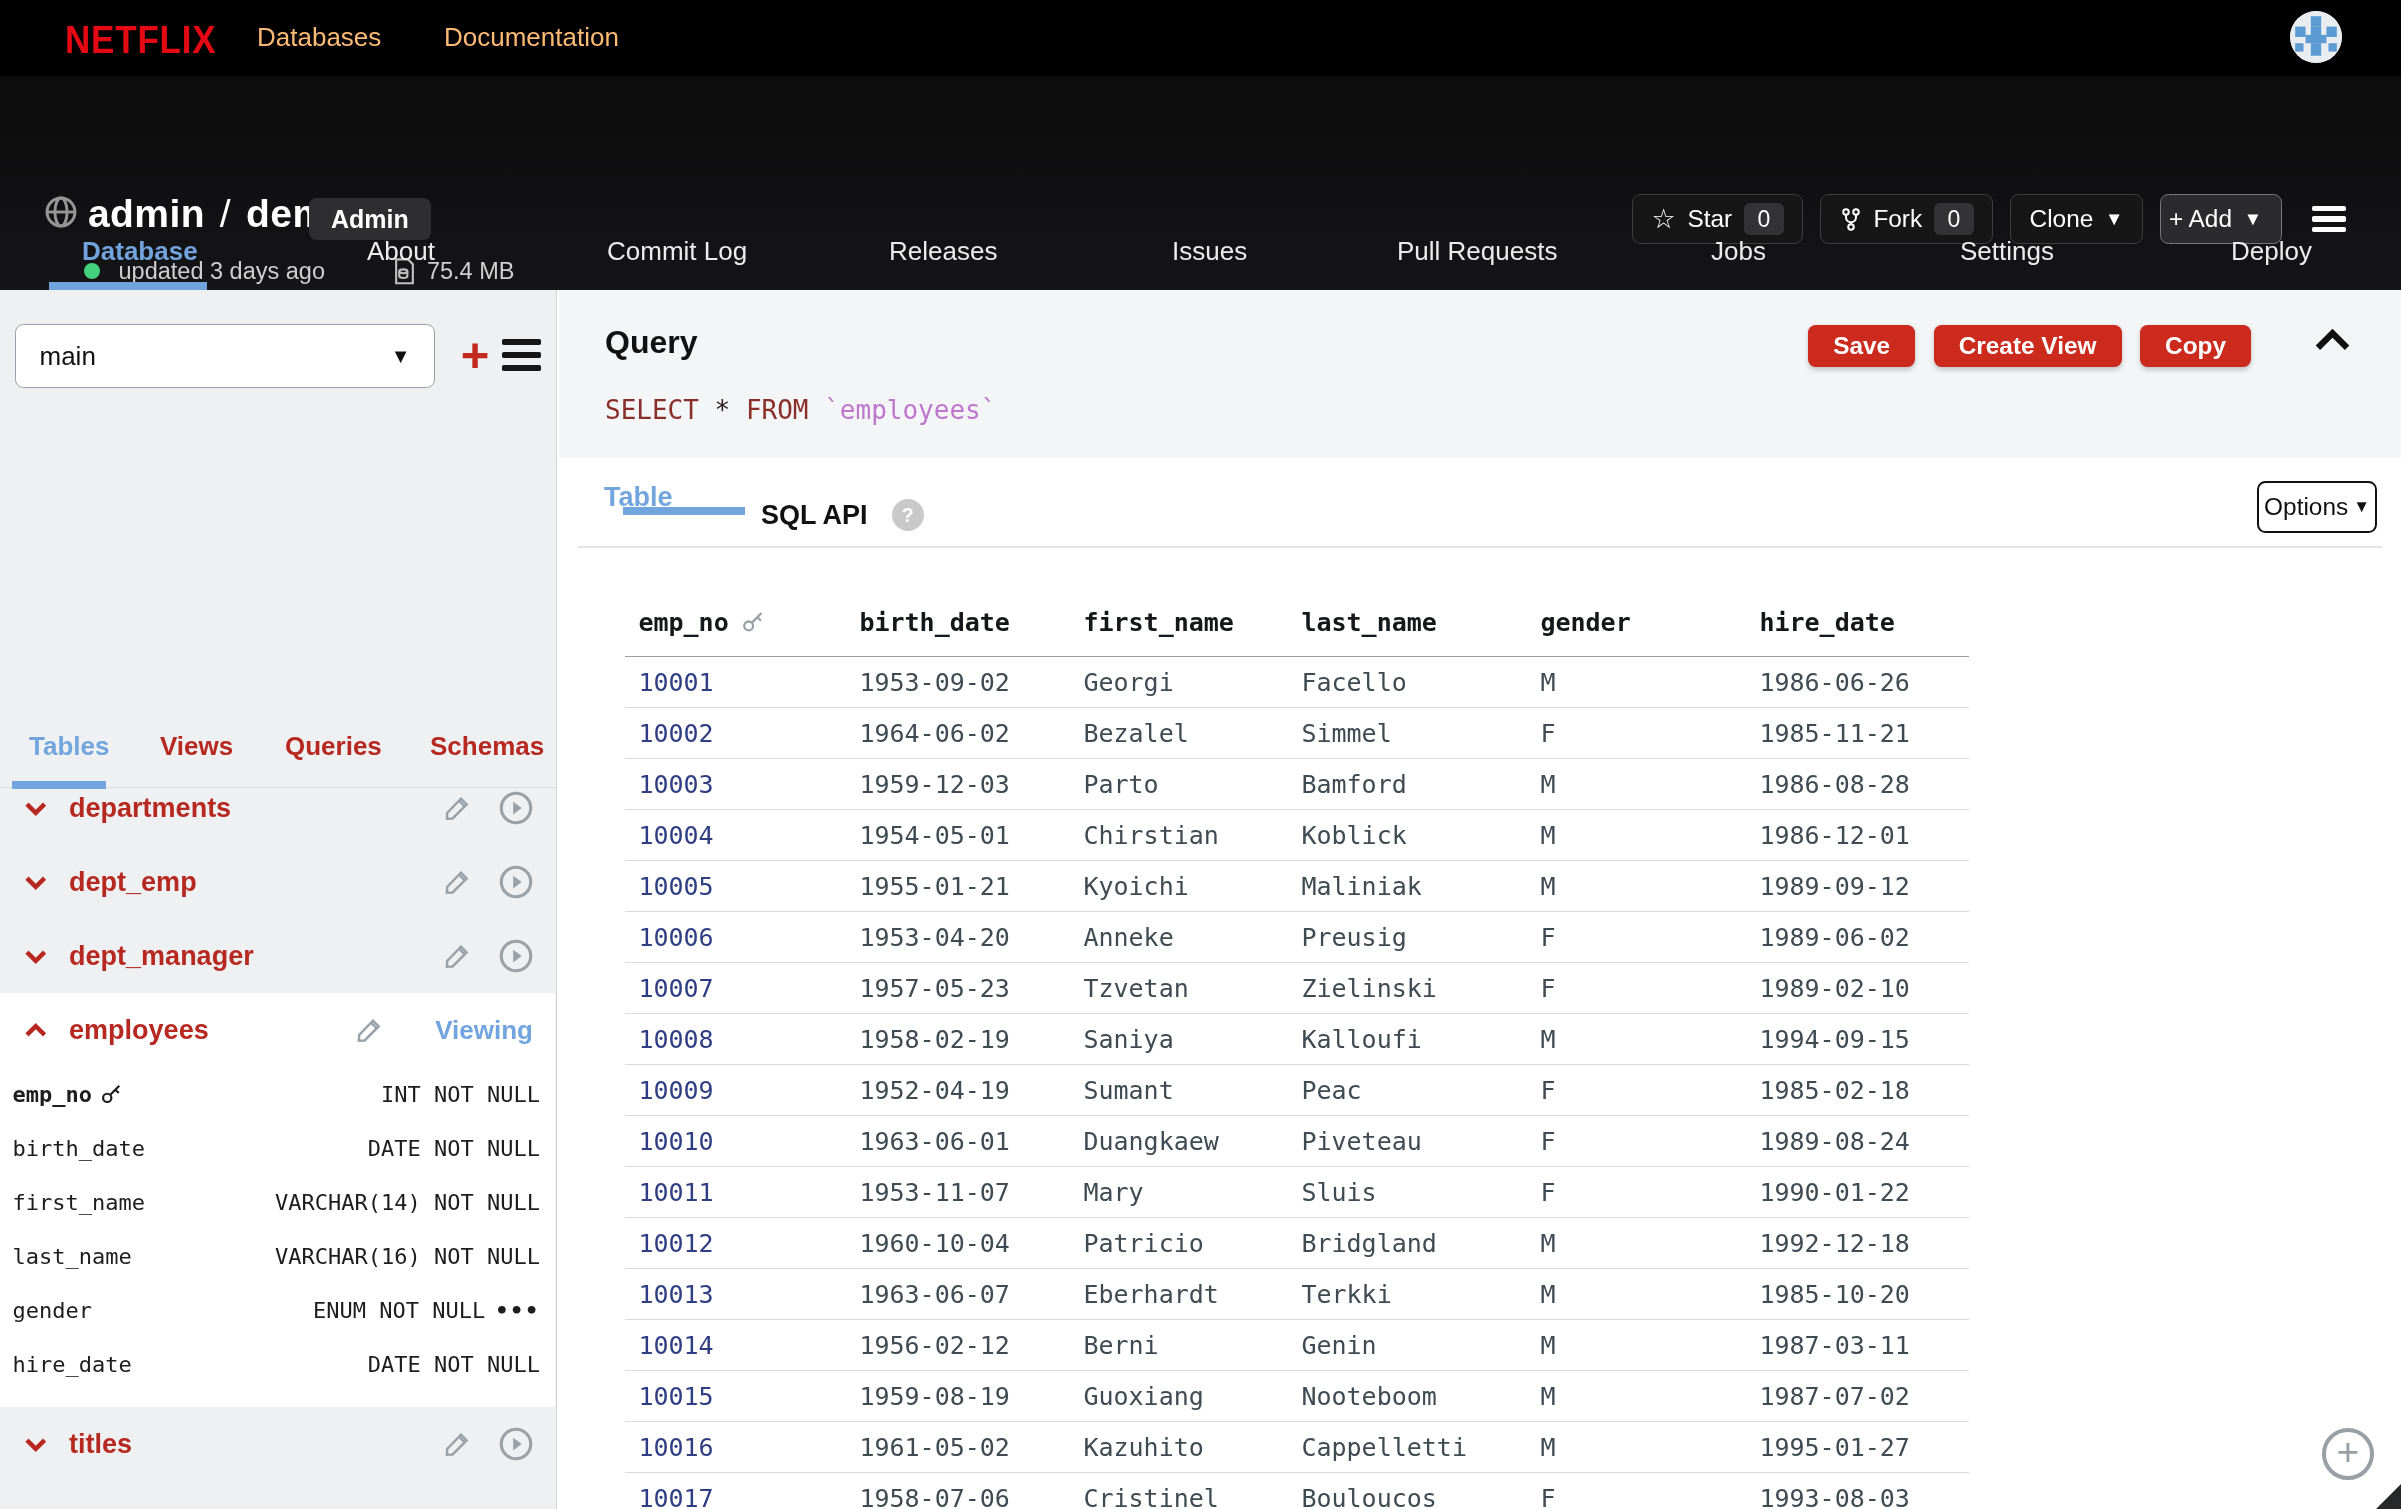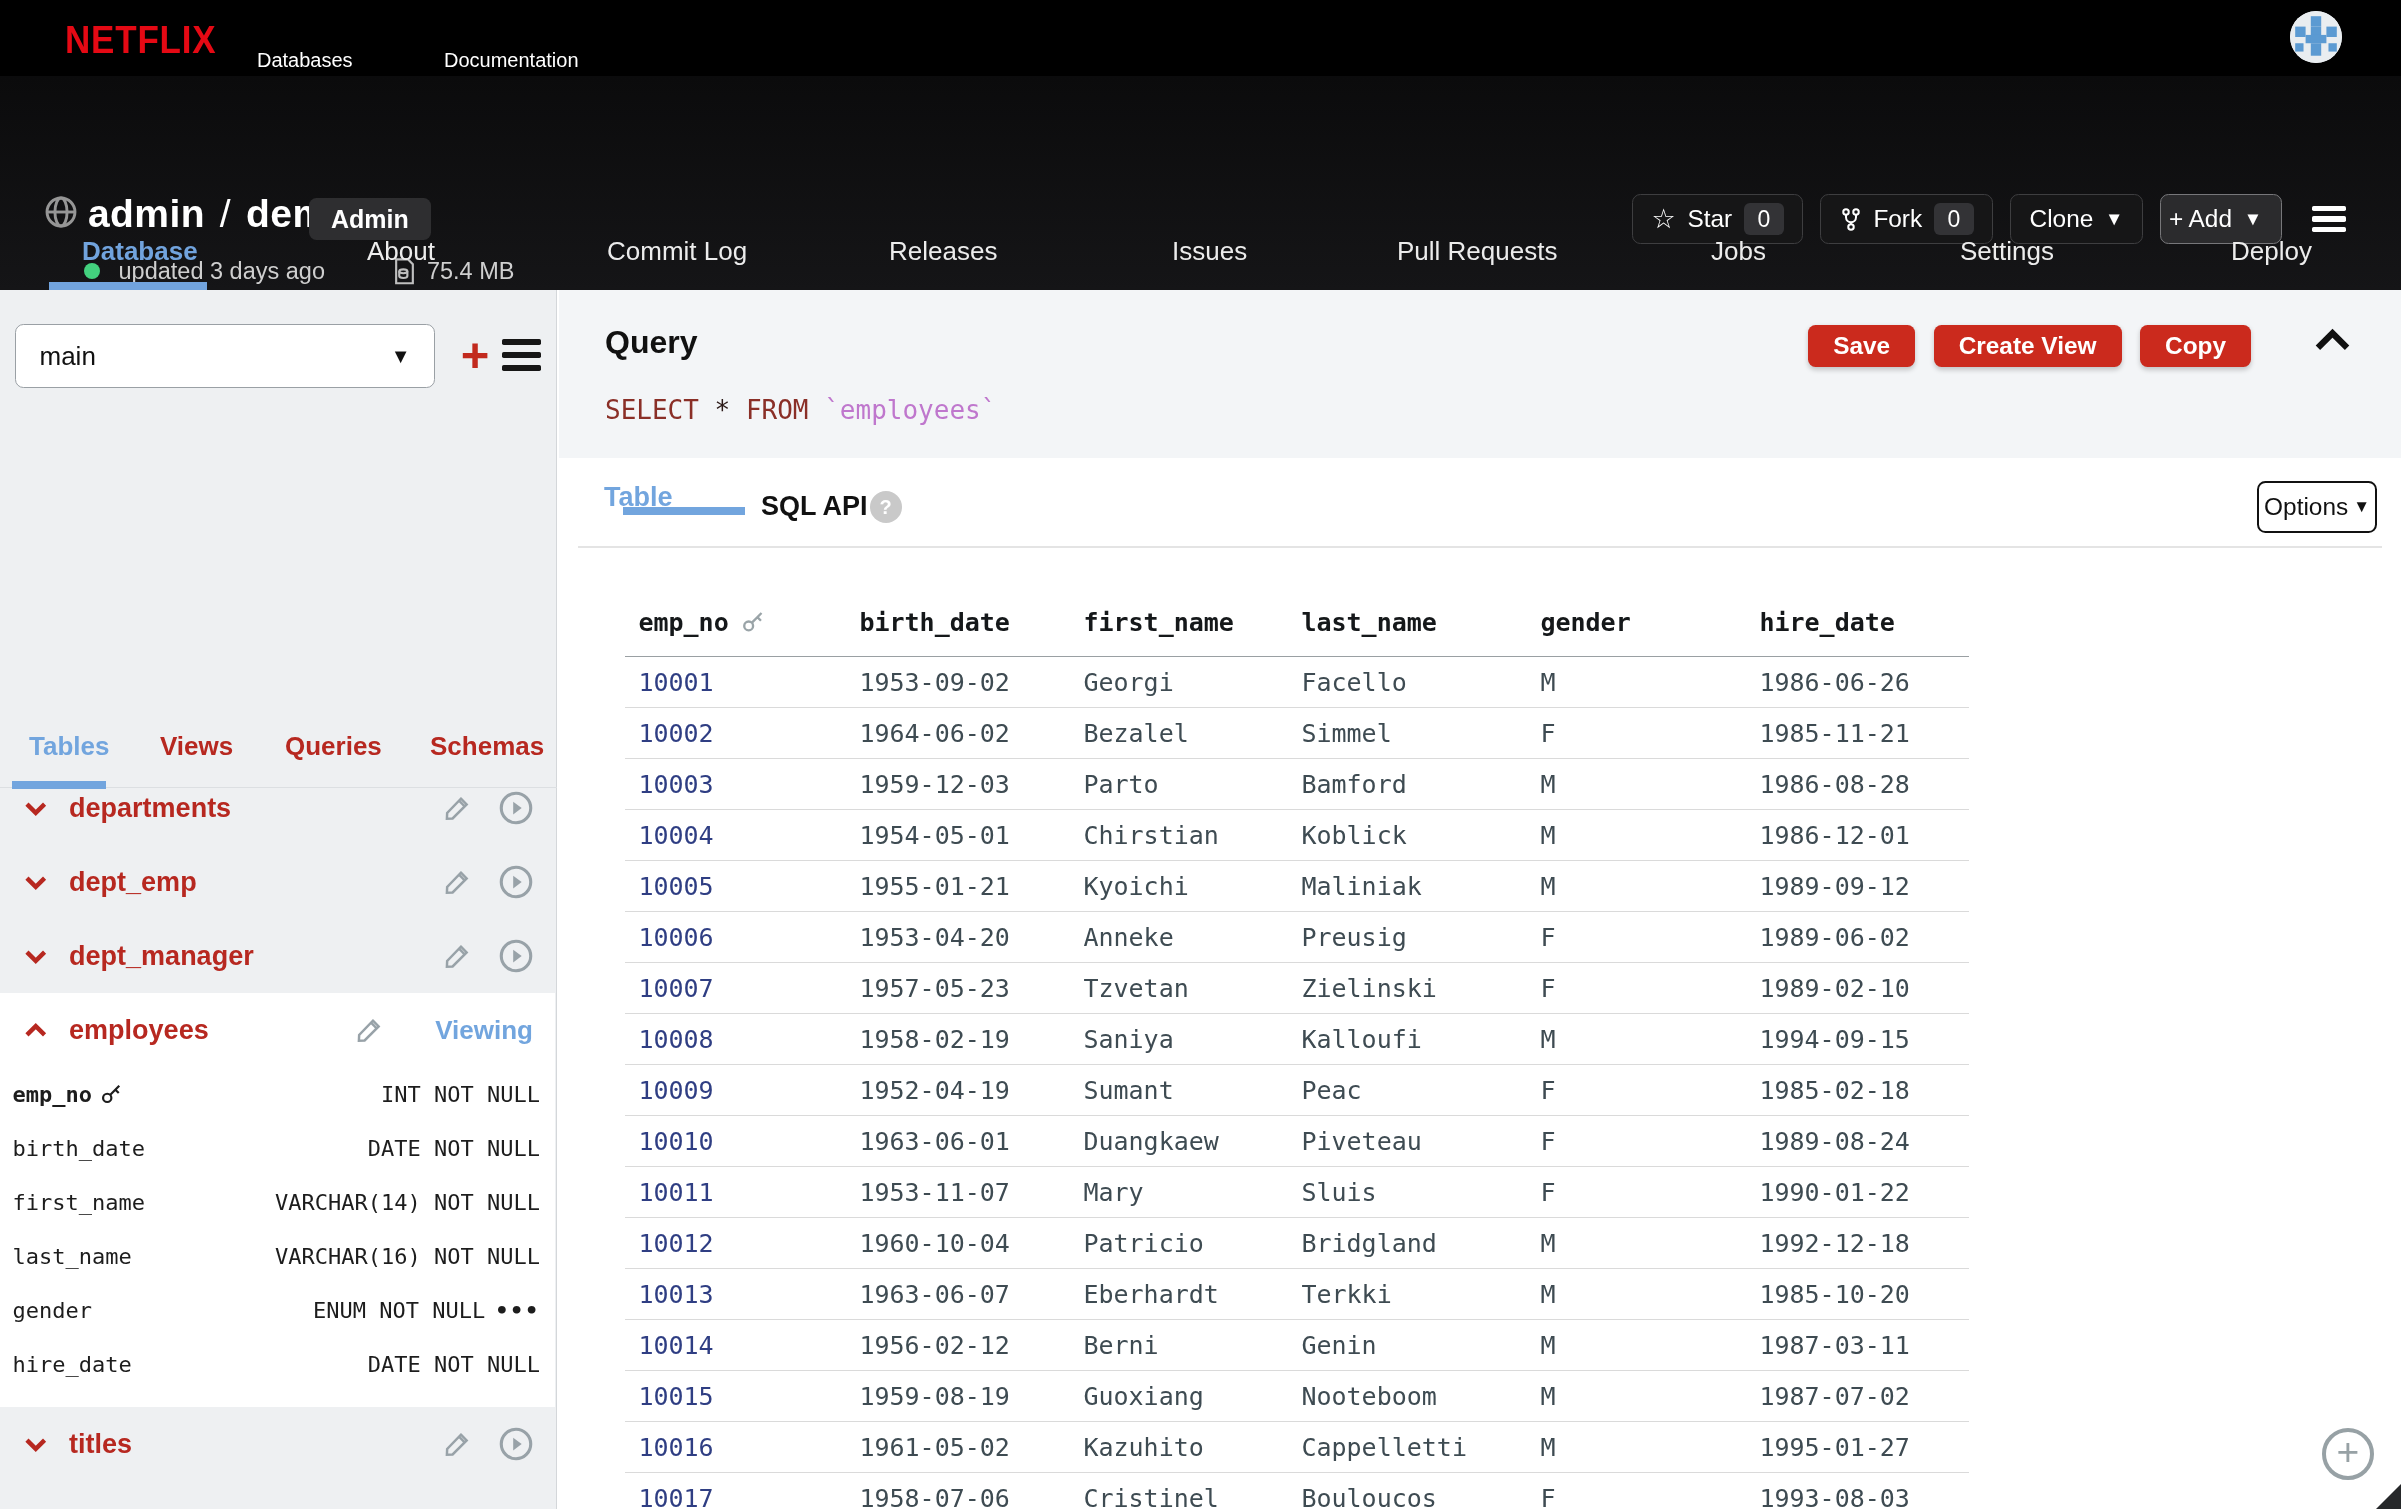--- a/index.html
+++ b/index.html
@@ -4,21 +4,21 @@
 <style>
   * { margin:0; padding:0; box-sizing:border-box; }
   html,body { background:#fff; }
   body { font-family:"Liberation Sans", sans-serif; }
   #root { position:relative; width:2401px; height:1509px; overflow:hidden; background:#fff; }
 
   
   .topnav { position:absolute; left:0; top:0; width:2401px; height:76px; background:#000; }
   .brand { position:absolute; left:65px; top:17px; color:#e50914; font-size:35px; font-weight:800;
            letter-spacing:0.8px; transform:scaleY(1.12); transform-origin:top; }
-  .nav-link { position:absolute; top:22px; color:#ffffff; font-size:20px; font-weight:500; cursor:pointer;margin-top:27px; }
+  .nav-link { position:absolute; top:22px; color:#fdba74; font-size:26px; font-weight:500; cursor:pointer; }
   .avatar { position:absolute; left:2290px; top:11px; width:52px; height:52px; border-radius:50%; overflow:hidden; background:#e9edf0; }
 
   
   .repo-header { position:absolute; left:0; top:76px; width:2401px; height:214px;
                  background:linear-gradient(180deg,#0b0b0c 0%,#151517 100%); }
   .globe { position:absolute; left:44px; top:119px; }
   .repo-title { position:absolute; left:88px; top:116px; color:#fff; font-size:39px; font-weight:600; letter-spacing:0.4px; }
   .repo-title .sep { margin:0 15px; font-weight:400; }
   .admin-badge { position:absolute; left:309px; top:122px; height:42px; padding:0 22px; background:#2e2e30;
                  border-radius:7.6px; color:#fff; font-size:25px; font-weight:600; display:flex; align-items:center; }
@@ -78,21 +78,21 @@
   .rbtn { height:42px; padding:12px 25px; background:#cb2a1d; border:none; border-radius:7.6px; color:#fff;
           font-size:24.4px; font-weight:700; display:flex; align-items:center; cursor:pointer;
           box-shadow:0 2.5px 5px rgba(0,0,0,.2); font-family:"Liberation Sans",sans-serif; }
   .collapse-btn { position:absolute; right:50px; top:37px; cursor:pointer; }
 
   
   .result-tabs { position:absolute; left:559px; top:458px; width:1843px; height:90px; background:#fff; }
   .result-tabs .rule { position:absolute; left:18.5px; right:20px; bottom:0; height:1.7px; background:#e4e4e4; }
   .rtab-table { position:absolute; left:45px; top:23.5px; font-size:27px; font-weight:700; color:#72a5de; cursor:pointer; }
   .rtab-underline { position:absolute; left:18.5px; bottom:-2.5px; width:122px; height:7.6px; background:#72a5de; }
-  .rtab-sql { position:absolute; left:202px; top:33px; font-size:27px; font-weight:700; color:#111; cursor:pointer; display:flex; gap:2px; align-items:flex-start; }
+  .rtab-sql { position:absolute; left:202px; top:41px; font-size:27px; font-weight:700; color:#111; cursor:pointer; display:flex; gap:24px; align-items:center; }
   .qmark { width:32px; height:32px; border-radius:50%; background:#c9c9c9; color:#fff; font-size:20px; font-weight:700;
            display:flex; align-items:center; justify-content:center; }
   .options-btn { position:absolute; right:25px; top:23px; height:52px; padding:0 5px; background:#fff;
                  border:2.5px solid #111; border-radius:8.4px; font-size:24.4px; color:#111; display:flex;
                  align-items:center; gap:5px; cursor:pointer; font-family:"Liberation Sans",sans-serif; }
   .options-btn .caret { font-size:17px; }
 
   .data-table { position:absolute; left:625px; top:588px; width:1344px; font-family:"DejaVu Sans Mono", monospace; }
   .dt-header { display:grid; grid-template-columns:221px 224px 218px 239px 219px 1fr; height:69px;
                border-bottom:1.7px solid #9aa0a3; align-items:center; font-size:25px; font-weight:700; color:#15181a; }

